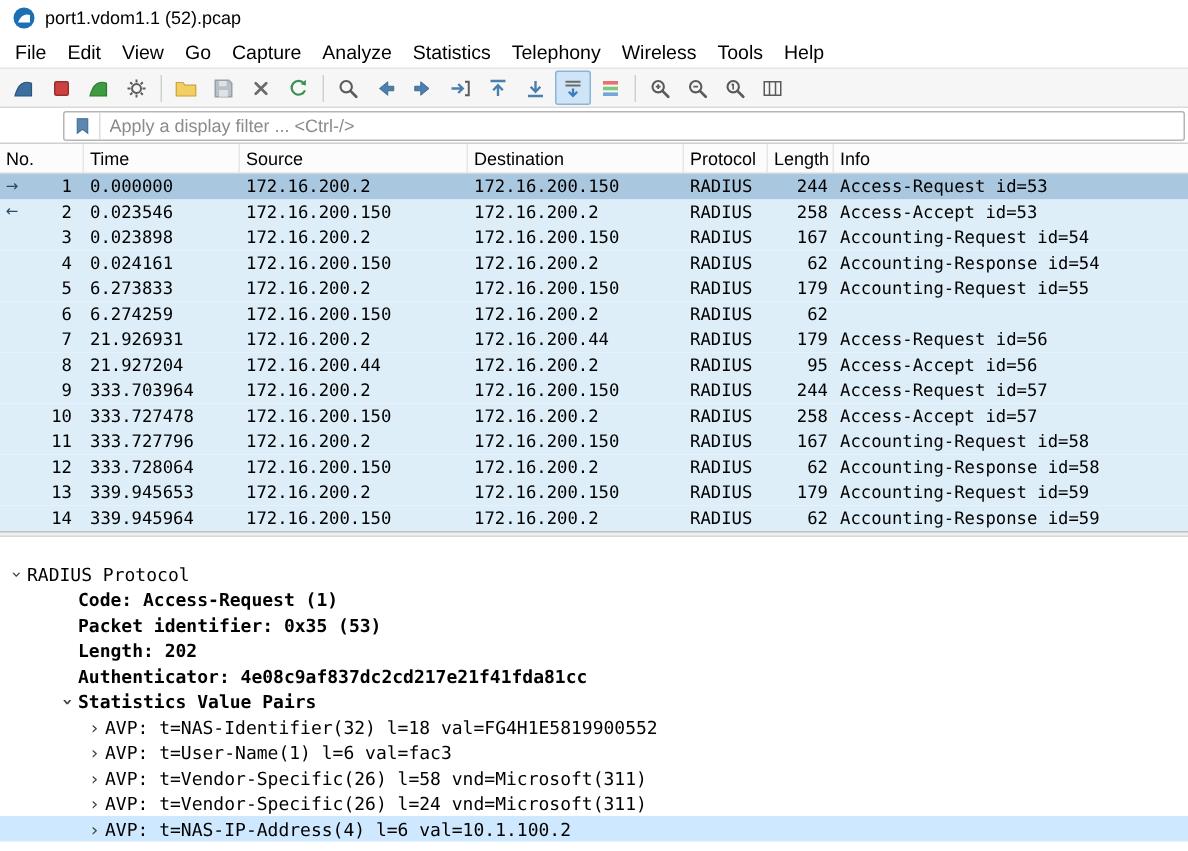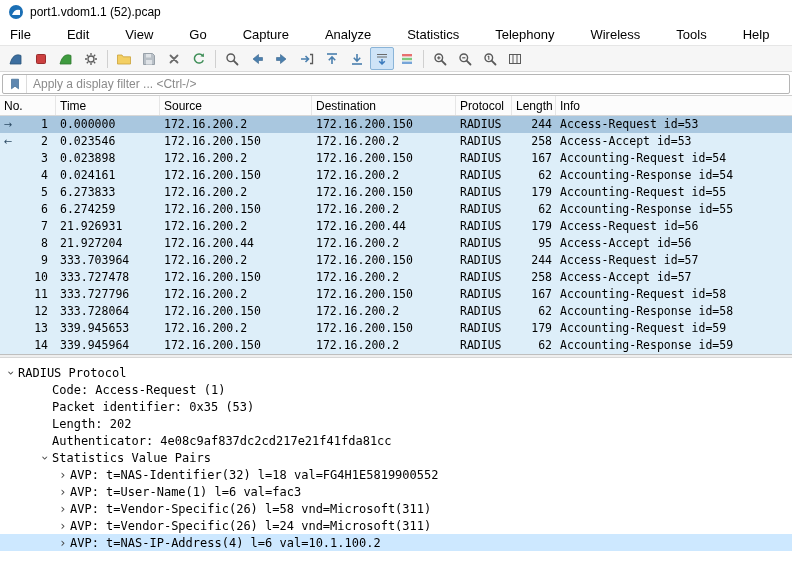--- a/index.html
+++ b/index.html
@@ -5,36 +5,36 @@
   * { box-sizing: border-box; margin: 0; padding: 0; }
   html,body { width: 792px; height: 567px; overflow: hidden; background: #fff;
     font-family: "Liberation Sans", sans-serif; font-size: 12px; color: #000; }
 
   
   .titlebar { height: 24px; display: flex; align-items: center; gap: 6px;
     padding: 12px 8px; background: #fff; }
   .titlebar .title { font-size: 12px; }
 
   
-  .menubar { height: 21px; display: flex; align-items: center; padding: 0 3px; background: #fff; gap: 22px; }
+  .menubar { height: 21px; display: flex; align-items: center; padding: 0 3px; background: #fff; }
   .menu-item { padding: 2px 7px; font-size: 13px; cursor: default; }
 
   
   .toolbar { height: 27px; display: flex; align-items: center; gap: 1px; padding: 0 4px;
     background: #f6f6f6; border-top: 1px solid #e6e6e6; border-bottom: 1px solid #d9d9d9; }
   .tbtn { width: 24px; height: 23px; display: flex; align-items: center; justify-content: center;
     border: 1px solid transparent; border-radius: 2px; }
   .tbtn.pressed { background: #cfe4f7; border-color: #8ab4d8; }
   .tsep { width: 1px; height: 18px; background: #d0d0d0; margin: 0 3px; }
 
   
   .filterbar { height: 24px; padding: 1px 2px; background: #fff; display: flex; align-items: center;
     border-bottom: 1px solid #cfcfcf; }
   .filter-box { flex: 1; height: 20px; border: 1px solid #b5b5b5; border-radius: 2px;
-    display: flex; align-items: center; background: #fff; }
+    display: flex; align-items: center; background: #fff; margin-left: 40px; }
   .bookmark-btn { width: 24px; height: 100%; display: flex; align-items: center; justify-content: center;
     border-right: 1px solid #dcdcdc; }
   .filter-text { flex: 1; border: none; outline: none; font-size: 12px; padding: 0 6px;
     font-family: "Liberation Sans", sans-serif; background: transparent; }
   .filter-text::placeholder { color: #8b8b8b; opacity: 1; }
 
   
   .plist-header { display: flex; height: 20px; background: #fcfcfc; border-bottom: 1px solid #d8d8d8;
     align-items: stretch; font-size: 12px; }
   .hcell { padding: 0 4px; border-right: 1px solid #e6e6e6; display: flex; align-items: center; }
@@ -49,25 +49,25 @@
   .c.no { display: flex; padding: 0; }
   .gutter { width: 16px; text-align: center; font-size: 10px; color: #2c4a63;
     font-family: "DejaVu Sans", sans-serif; }
   .num { flex: 1; text-align: right; padding-right: 8px; }
   .c.len { text-align: right; }
 
   
   .splitter { height: 4px; background: #efefef; border-top: 1px solid #bfbfbf; border-bottom: 1px solid #d7d7d7; }
 
   
-  .details { height: 209px; background: #fff; overflow: hidden; padding-top: 6px;
+  .details { height: 209px; background: #fff; overflow: hidden; padding-top: 16px;
     font-family: "DejaVu Sans Mono", monospace; font-size: 12px; }
   .dline { height: 17px; display: flex; align-items: center; white-space: nowrap; width: 100%; }
   .dline.selected { background: #cde8ff; }
-  .d0 { padding-left: 4px; } .d1 { padding-left: 38px; } .d2 { padding-left: 56px; }
+  .d0 { padding-left: 4px; } .d1 { padding-left: 38px; font-weight: bold; } .d2 { padding-left: 56px; }
   .exp { display: inline-block; width: 14px; text-align: center; color: #444; font-size: 12px;
     font-family: "DejaVu Sans", sans-serif; flex: 0 0 14px; }
   .exp.down { transform: rotate(90deg); }
   .dtext.link { color: #2146c7; text-decoration: underline; }
 </style>
 </head>
 <body>
 
 <div class="app">
 
@@ -310,21 +310,20 @@
       <div class="prow">
         <span class="c no w-no">
             <span class="gutter"></span>
             <span class="num">6</span>
           </span>
         <span class="c w-time">6.274259</span>
         <span class="c w-src">172.16.200.150</span>
         <span class="c w-dst">172.16.200.2</span>
         <span class="c w-proto">RADIUS</span>
         <span class="c len w-len">62</span>
-        <span class="c w-info">Accounting-Response id=55</span>
       </div>
 
       <div class="prow">
         <span class="c no w-no">
             <span class="gutter"></span>
             <span class="num">7</span>
           </span>
         <span class="c w-time">21.926931</span>
         <span class="c w-src">172.16.200.2</span>
         <span class="c w-dst">172.16.200.44</span>

